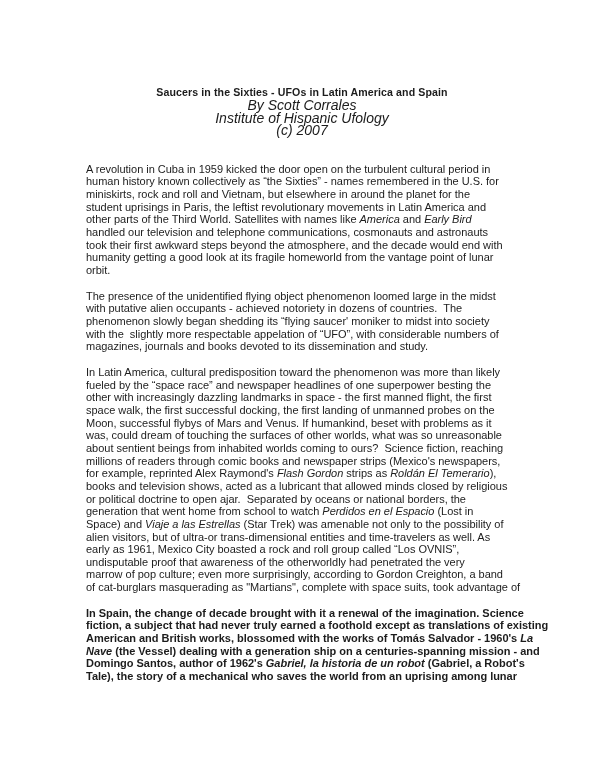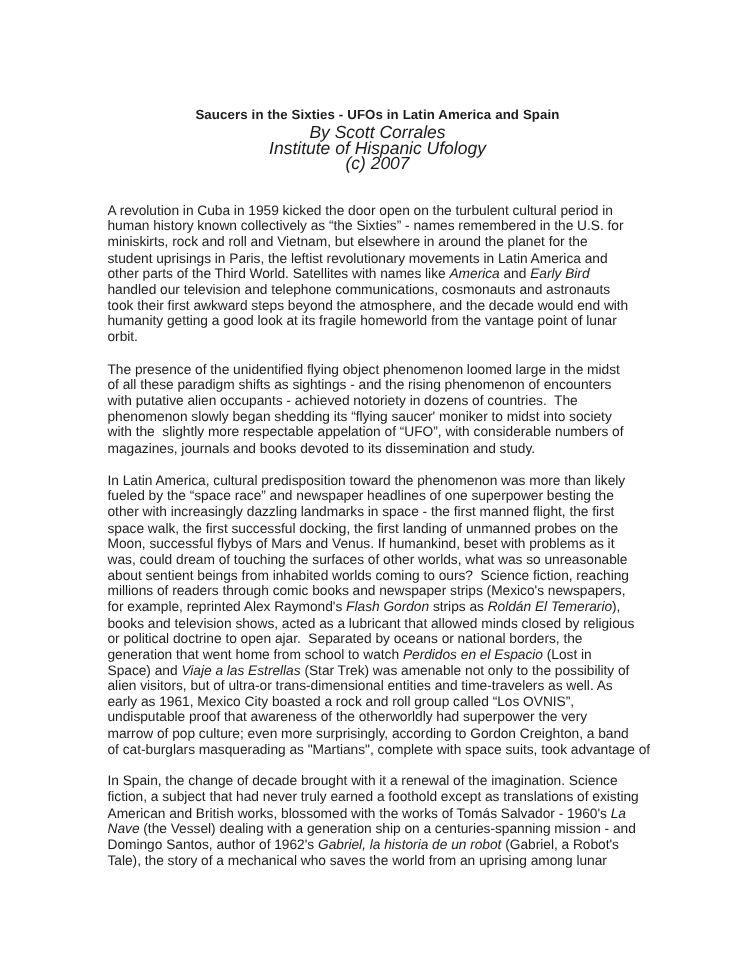--- a/index.html
+++ b/index.html
@@ -25,21 +25,21 @@
     line-height: 13px;
     letter-spacing: 0.1px;
   }
   .byline {
     font-size: 14px;
     font-style: italic;
     line-height: 12.6px;
   }
   .body-text { margin-top: 26px; }
   .para { margin: 0 0 13px 0; }
-  .para:last-child { margin-bottom: 0; }
+  .para:last-child { margin-bottom: 0; font-weight: bold; }
   .line {
     font-size: 11px;
     line-height: 12.65px;
     white-space: pre;
     letter-spacing: -0.02px;
   }
   .line em { font-style: italic; }
 </style>
 </head>
 <body>
@@ -59,21 +59,20 @@
           <div class="line"><span>miniskirts, rock and roll and Vietnam, but elsewhere in around the planet for the</span></div>
           <div class="line"><span>student uprisings in Paris, the leftist revolutionary movements in Latin America and</span></div>
           <div class="line"><span>other parts of the Third World. Satellites with names like </span><em>America</em><span> and </span><em>Early Bird</em></div>
           <div class="line"><span>handled our television and telephone communications, cosmonauts and astronauts</span></div>
           <div class="line"><span>took their first awkward steps beyond the atmosphere, and the decade would end with</span></div>
           <div class="line"><span>humanity getting a good look at its fragile homeworld from the vantage point of lunar</span></div>
           <div class="line"><span>orbit.</span></div>
         </div>
         <div class="para">
           <div class="line"><span>The presence of the unidentified flying object phenomenon loomed large in the midst</span></div>
-          <div class="line"><span>of all these paradigm shifts as sightings - and the rising phenomenon of encounters</span></div>
           <div class="line"><span>with putative alien occupants - achieved notoriety in dozens of countries.  The</span></div>
           <div class="line"><span>phenomenon slowly began shedding its “flying saucer' moniker to midst into society</span></div>
           <div class="line"><span>with the  slightly more respectable appelation of “UFO”, with considerable numbers of</span></div>
           <div class="line"><span>magazines, journals and books devoted to its dissemination and study.</span></div>
         </div>
         <div class="para">
           <div class="line"><span>In Latin America, cultural predisposition toward the phenomenon was more than likely</span></div>
           <div class="line"><span>fueled by the “space race” and newspaper headlines of one superpower besting the</span></div>
           <div class="line"><span>other with increasingly dazzling landmarks in space - the first manned flight, the first</span></div>
           <div class="line"><span>space walk, the first successful docking, the first landing of unmanned probes on the</span></div>
@@ -81,21 +80,21 @@
           <div class="line"><span>was, could dream of touching the surfaces of other worlds, what was so unreasonable</span></div>
           <div class="line"><span>about sentient beings from inhabited worlds coming to ours?  Science fiction, reaching</span></div>
           <div class="line"><span>millions of readers through comic books and newspaper strips (Mexico's newspapers,</span></div>
           <div class="line"><span>for example, reprinted Alex Raymond's </span><em>Flash Gordon</em><span> strips as </span><em>Roldán El Temerario</em><span>),</span></div>
           <div class="line"><span>books and television shows, acted as a lubricant that allowed minds closed by religious</span></div>
           <div class="line"><span>or political doctrine to open ajar.  Separated by oceans or national borders, the</span></div>
           <div class="line"><span>generation that went home from school to watch </span><em>Perdidos en el Espacio</em><span> (Lost in</span></div>
           <div class="line"><span>Space) and </span><em>Viaje a las Estrellas</em><span> (Star Trek) was amenable not only to the possibility of</span></div>
           <div class="line"><span>alien visitors, but of ultra-or trans-dimensional entities and time-travelers as well. As</span></div>
           <div class="line"><span>early as 1961, Mexico City boasted a rock and roll group called “Los OVNIS”,</span></div>
-          <div class="line"><span>undisputable proof that awareness of the otherworldly had superpower the very</span></div>
+          <div class="line"><span>undisputable proof that awareness of the otherworldly had penetrated the very</span></div>
           <div class="line"><span>marrow of pop culture; even more surprisingly, according to Gordon Creighton, a band</span></div>
           <div class="line"><span>of cat-burglars masquerading as "Martians", complete with space suits, took advantage of</span></div>
         </div>
         <div class="para">
           <div class="line"><span>In Spain, the change of decade brought with it a renewal of the imagination. Science</span></div>
           <div class="line"><span>fiction, a subject that had never truly earned a foothold except as translations of existing</span></div>
           <div class="line"><span>American and British works, blossomed with the works of Tomás Salvador - 1960's </span><em>La</em></div>
           <div class="line"><em>Nave</em><span> (the Vessel) dealing with a generation ship on a centuries-spanning mission - and</span></div>
           <div class="line"><span>Domingo Santos, author of 1962's </span><em>Gabriel, la historia de un robot</em><span> (Gabriel, a Robot's</span></div>
           <div class="line"><span>Tale), the story of a mechanical who saves the world from an uprising among lunar</span></div>

